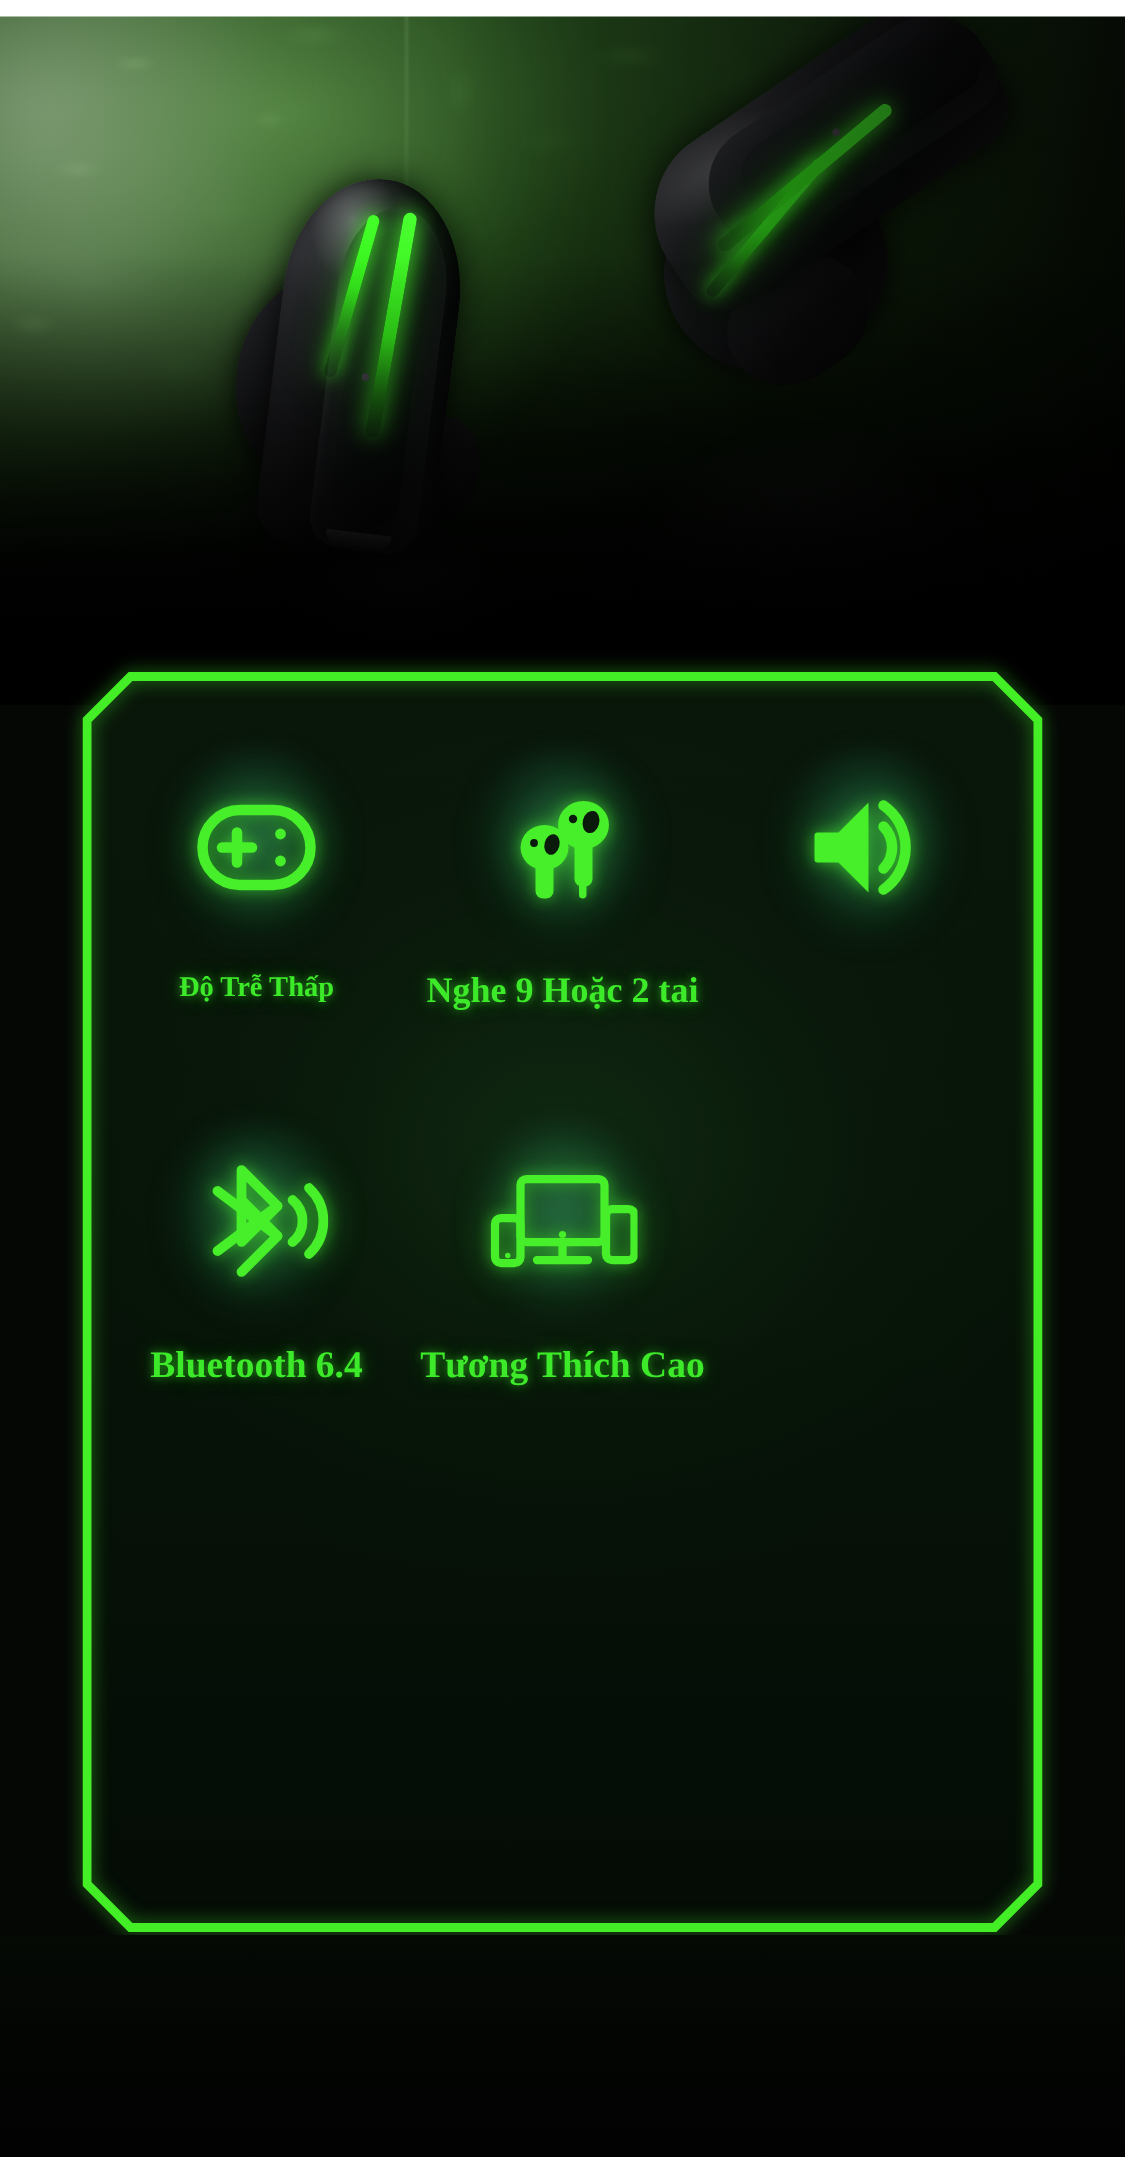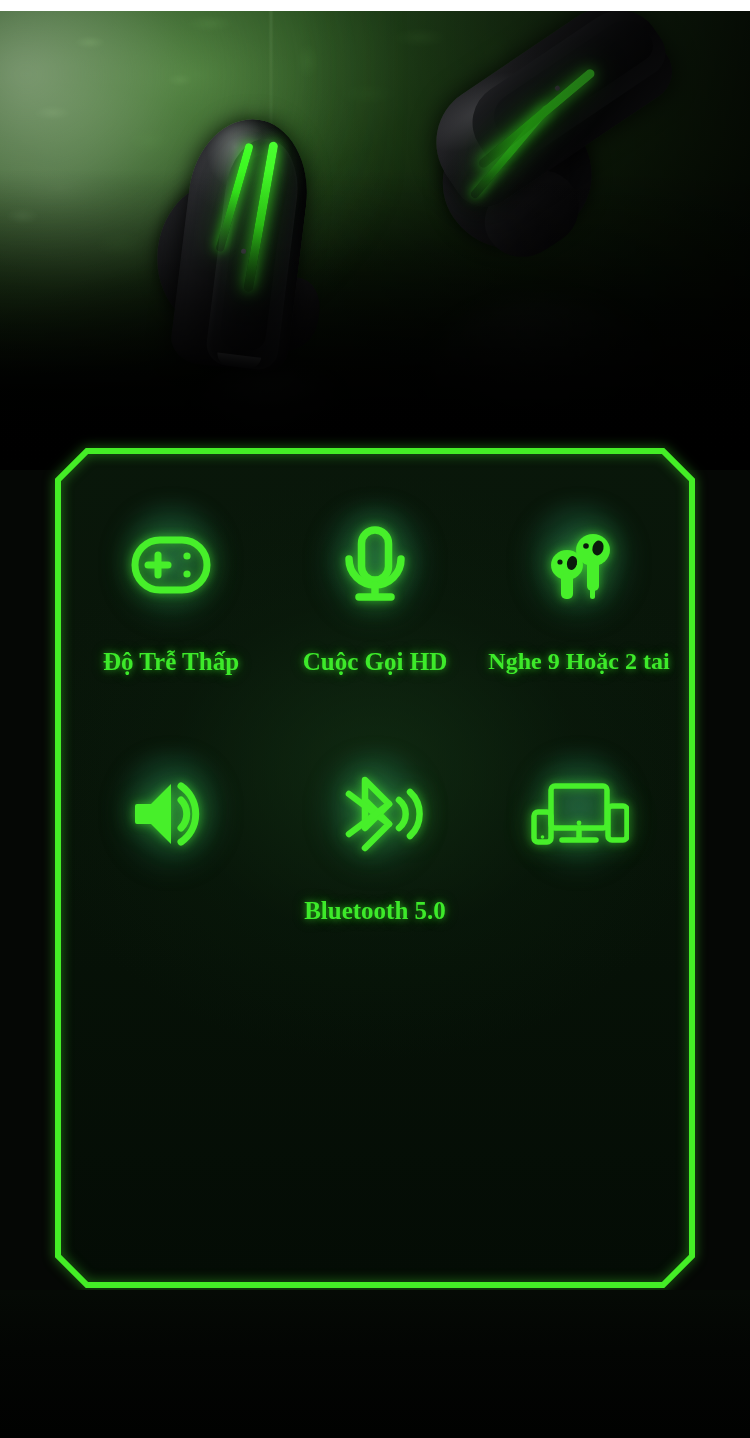--- a/index.html
+++ b/index.html
@@ -315,21 +315,21 @@
   }
   .icon-halo svg {
     position: relative;
     z-index: 2;
     filter: drop-shadow(0 0 5px rgba(70,240,45,0.55)) drop-shadow(0 0 12px rgba(60,220,40,0.35));
   }
   .cell-label {
     margin-top: 8px;
     font-family: "Liberation Serif", serif;
     font-weight: bold;
-    font-size: 25px;
+    font-size: 19px;
     line-height: 1.15;
     color: #3dea2a;
     text-align: center;
     white-space: nowrap;
     text-shadow: 0 0 6px rgba(60,235,40,0.55), 0 0 14px rgba(45,200,30,0.35);
   }
   .row2 .cell-label { font-size: 24px; }
   .row3 .cell-label { font-size: 25px; }
 
   
@@ -399,31 +399,20 @@
             <rect x="12" y="23" width="72" height="50" rx="25" ry="25"></rect>
             <line x1="25" y1="48" x2="45" y2="48"></line>
             <line x1="35" y1="38" x2="35" y2="58"></line>
             <circle cx="64" cy="39" r="3.6" fill="#47ef2a" stroke="none"></circle>
             <circle cx="64" cy="57" r="3.6" fill="#47ef2a" stroke="none"></circle>
           </svg>
         </div>
         <div class="cell-label">Độ Trễ Thấp</div>
       </div>
 
-      <div class="cell row1">
-        <div class="icon-halo">
-          <svg width="96" height="96" viewBox="0 0 96 96" fill="none" stroke="#47ef2a" stroke-width="7.5" stroke-linecap="round" stroke-linejoin="round">
-            <rect x="34.5" y="13" width="27" height="50" rx="13.5"></rect>
-            <path d="M22 42 a26 26 0 0 0 52 0"></path>
-            <line x1="48" y1="68" x2="48" y2="78"></line>
-            <line x1="32" y1="80" x2="64" y2="80"></line>
-          </svg>
-        </div>
-        <div class="cell-label">Cuộc Gọi HD</div>
-      </div>
 
 
 
       <div class="cell row2">
         <div class="icon-halo">
           <svg width="96" height="96" viewBox="0 0 96 96" fill="none">
             <g fill="#47ef2a">
               <ellipse cx="36" cy="48" rx="16" ry="15"></ellipse>
               <rect x="30" y="56" width="12" height="26" rx="5"></rect>
               <ellipse cx="62" cy="33" rx="17" ry="16"></ellipse>
@@ -453,35 +442,36 @@
       <div class="cell row3">
         <div class="icon-halo">
           <svg width="96" height="96" viewBox="0 0 96 96" fill="none" stroke="#47ef2a" stroke-width="6.5" stroke-linecap="round" stroke-linejoin="round">
             <path d="M38 14 L62 38 L38 62 L38 14 Z M38 82 L62 58 L38 34"></path>
             <line x1="22" y1="28" x2="62" y2="58"></line>
             <line x1="22" y1="68" x2="62" y2="38"></line>
             <path d="M72 34 a18 18 0 0 1 0 28"></path>
             <path d="M83 26 a30 30 0 0 1 0 44"></path>
           </svg>
         </div>
-        <div class="cell-label">Bluetooth 5.0</div>
+        <div class="cell-label">Bluetooth 6.4</div>
       </div>
 
       <div class="cell row3">
         <div class="icon-halo">
           <svg width="100" height="96" viewBox="0 0 100 96" fill="none" stroke="#47ef2a" stroke-width="5.5" stroke-linecap="round" stroke-linejoin="round">
             <rect x="22" y="20" width="56" height="42" rx="4"></rect>
             <line x1="50" y1="62" x2="50" y2="72"></line>
             <line x1="33" y1="74" x2="67" y2="74"></line>
             <circle cx="50" cy="57" r="2.4" fill="#47ef2a" stroke="none"></circle>
             <rect x="5" y="46" width="17" height="30" rx="4"></rect>
             <circle cx="13.5" cy="71" r="1.8" fill="#47ef2a" stroke="none"></circle>
             <rect x="79" y="40" width="19" height="34" rx="4"></rect>
           </svg>
         </div>
+        <div class="cell-label">Tương Thích Cao</div>
       </div>
 
     </div>
   </div>
 
   <div class="bottom-fill"></div>
 
 </div>
 
 </body></html>

